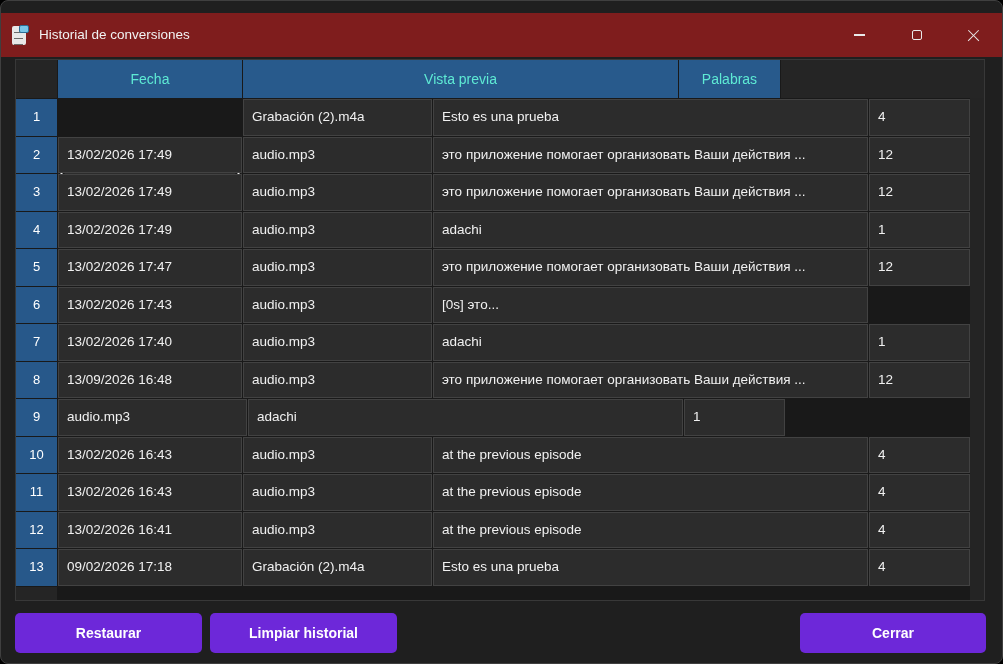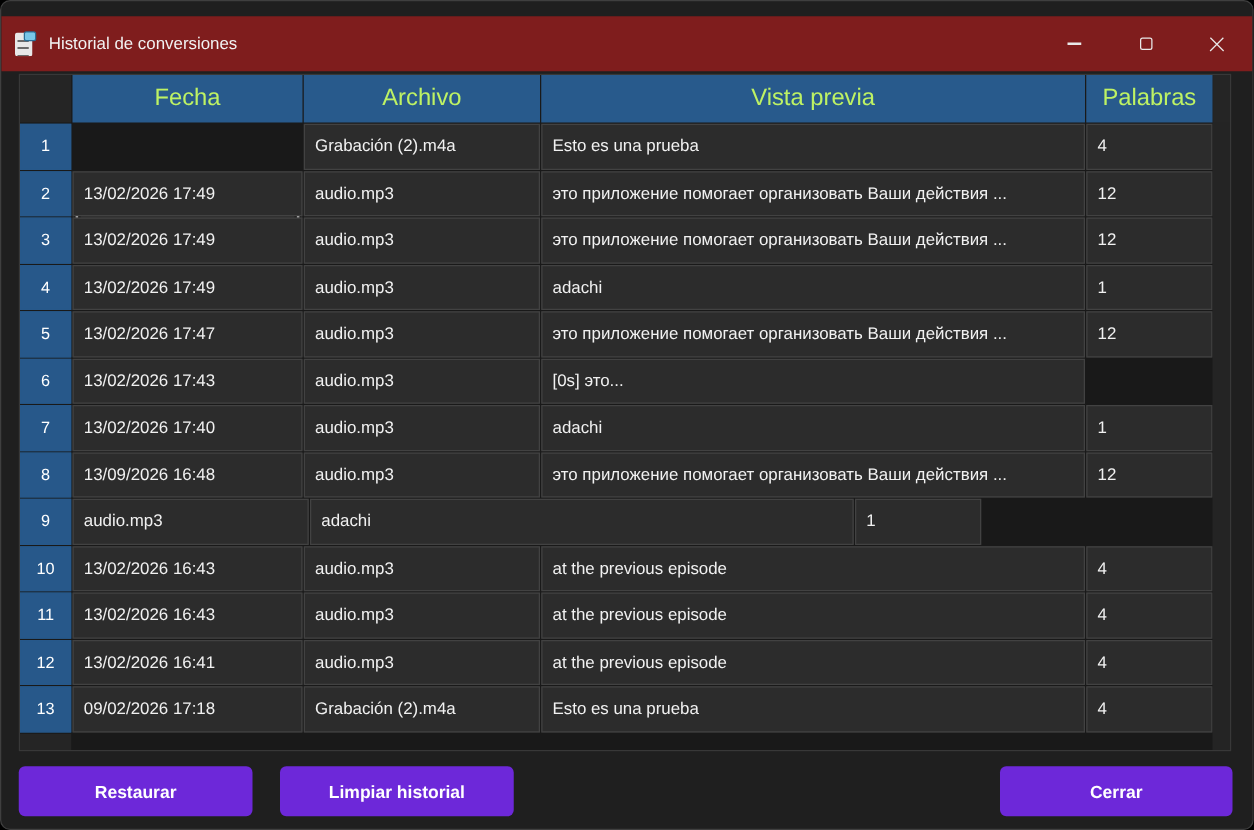--- a/index.html
+++ b/index.html
@@ -28,21 +28,21 @@
         width:15px; height:1.3px; background:#e9e9e9; }
   .glyph-close::before { transform:rotate(45deg); }
   .glyph-close::after  { transform:rotate(-45deg); }
 
   
   .tbl { position:absolute; left:14px; top:58px; width:970px; height:542px;
          background:#191919; border:1px solid #383838; overflow:hidden; }
   .scroll-filler { position:absolute; top:0; right:0; width:14px; height:100%; background:#242424; }
   .thead { position:relative; display:flex; height:38px; gap:1px; margin-bottom:1px; }
   .corner { width:41px; height:38px; background:#252525; }
-  .hcell { height:38px; background:#285a8c; color:#bef264; font-size:19px;
+  .hcell { height:38px; background:#285a8c; color:#5eead4; font-size:14px;
            display:flex; align-items:center; justify-content:center; white-space:nowrap; }
   .hcell.c-fecha { width:184px; } .hcell.c-archivo { width:189px; }
   .hcell.c-vista { width:435px; } .hcell.c-palabras { width:101px; }
   .hfiller { flex:1; background:#252525; }
   .tbody { display:flex; flex-direction:column; gap:1px; }
   .trow { display:flex; gap:1px; height:36.5px; }
   .cell { height:36.5px; background:#2c2c2c; border:1px solid #424242; color:#f1f1f1;
           font-size:13.5px; line-height:34px; padding:0 8px; white-space:nowrap; overflow:hidden; }
   .cell.num { width:41px; background:#27588a; border-color:#27588a; color:#ffffff;
               text-align:center; padding:0; font-size:13px; }
@@ -50,21 +50,21 @@
   .cell.vista { width:435px; } .cell.palabras { width:101px; }
   .cell.editing { border-color:#262626; border-radius:8px; padding-left:25px;
         box-shadow: inset 0 0 0 1.5px #141414, inset 0 0 0 3.5px #efefef, inset 0 0 0 5.5px #141414; margin-top: 48px; }
   .stub { width:41px; height:13px; background:#252525; margin-top:1px; }
 
   
   .btn { position:absolute; top:612px; height:40px; background:#6d28d9; border:none;
          border-radius:5px; color:#ffffff; font-weight:bold; font-size:14px;
          font-family:inherit; display:flex; align-items:center; justify-content:center; cursor:default; }
   .btn-restore { left:14px; width:187px; }
-  .btn-clear   { left:223px; width:187px; }
+  .btn-clear   { left:209px; width:187px; }
   .btn-close   { left:799px; width:186px; }
 </style>
 </head>
 <body>
 
 <div class="window">
 
   <div class="titlebar">
     <div class="app-icon">
       <div class="doc"></div>
@@ -82,21 +82,20 @@
         <div class="glyph-close"></div>
       </div>
     </div>
   </div>
 
   <div class="tbl">
     <div class="scroll-filler"></div>
     <div class="thead">
       <div class="corner"></div>
       <div class="hcell c-fecha">Fecha</div>
-      <div class="hcell c-archivo">Archivo</div>
       <div class="hcell c-vista">Vista previa</div>
       <div class="hcell c-palabras">Palabras</div>
       <div class="hfiller"></div>
     </div>
     <div class="tbody">
   <div class="trow">
     <div class="cell num">1</div>
     <div class="cell fecha editing">06/03/2026 16:57</div>
     <div class="cell archivo">Grabación (2).m4a</div>
     <div class="cell vista">Esto es una prueba</div>

